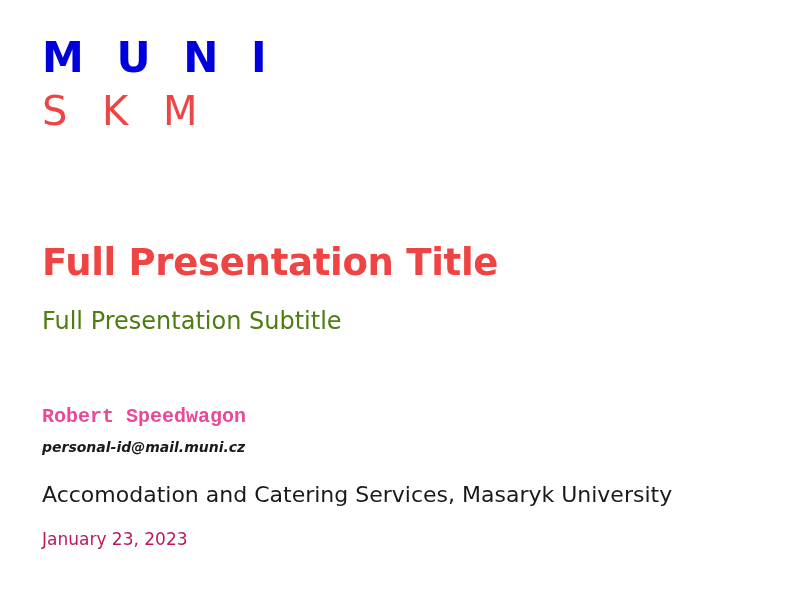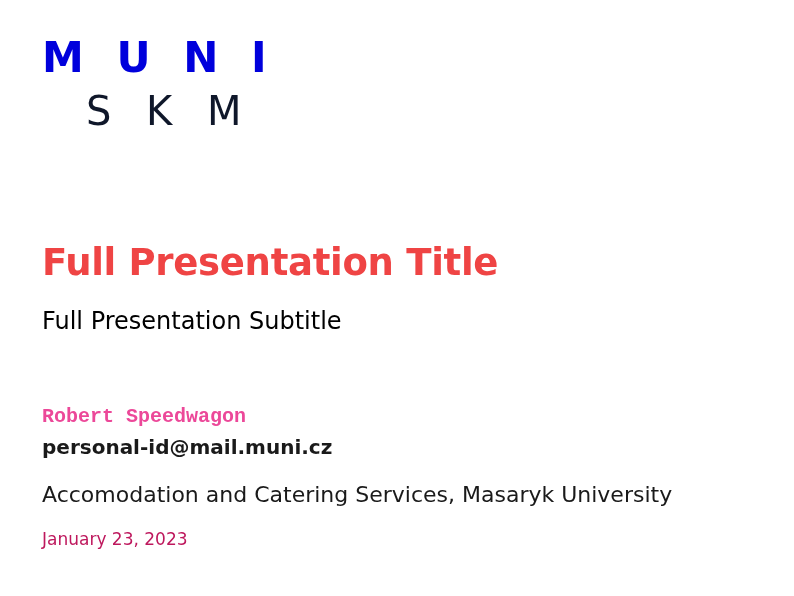--- a/index.html
+++ b/index.html
@@ -37,24 +37,23 @@
     letter-spacing: 9px;
     color: #0000DC;
     white-space: nowrap;
   }
   .logo-skm {
     font-family: "DejaVu Sans", sans-serif;
     font-weight: normal;
     font-size: 40px;
     line-height: 42px;
     letter-spacing: 11px;
-    color: #0f172a;
+    color: #ef4444;
     white-space: nowrap;
     margin-top: 10px;
-    margin-left: 44px;
   }
 
   
   .title {
     position: absolute;
     left: 42px;
     top: 241px;
     font-family: "DejaVu Sans", sans-serif;
     font-weight: bold;
     font-size: 37px;
@@ -64,21 +63,21 @@
     white-space: nowrap;
   }
   .subtitle {
     position: absolute;
     left: 42px;
     top: 306px;
     font-family: "DejaVu Sans", sans-serif;
     font-weight: normal;
     font-size: 24px;
     line-height: 30px;
-    color: #000000;
+    color: #4d7c0f;
     white-space: nowrap;
   }
 
   
   .author-name {
     position: absolute;
     left: 42px;
     top: 405px;
     font-family: Liberation Mono, monospace;
     font-weight: bold;
@@ -86,24 +85,25 @@
     line-height: 24px;
     color: #ec4899;
     white-space: nowrap;
   }
   .author-email {
     position: absolute;
     left: 42px;
     top: 435px;
     font-family: "DejaVu Sans", sans-serif;
     font-weight: bold;
-    font-size: 20px;
+    font-size: 14px;
     line-height: 24px;
     color: #1A1A1A;
     white-space: nowrap;
+    font-style: italic;
   }
 
   
   .affiliation {
     position: absolute;
     left: 42px;
     top: 483px;
     font-family: "DejaVu Sans", sans-serif;
     font-weight: normal;
     font-size: 22px;

